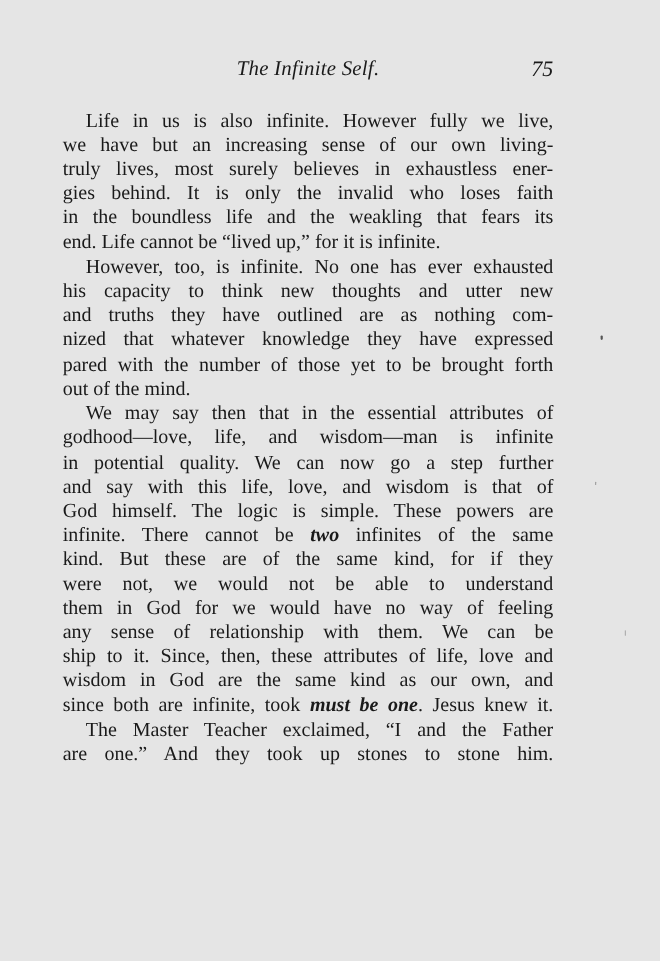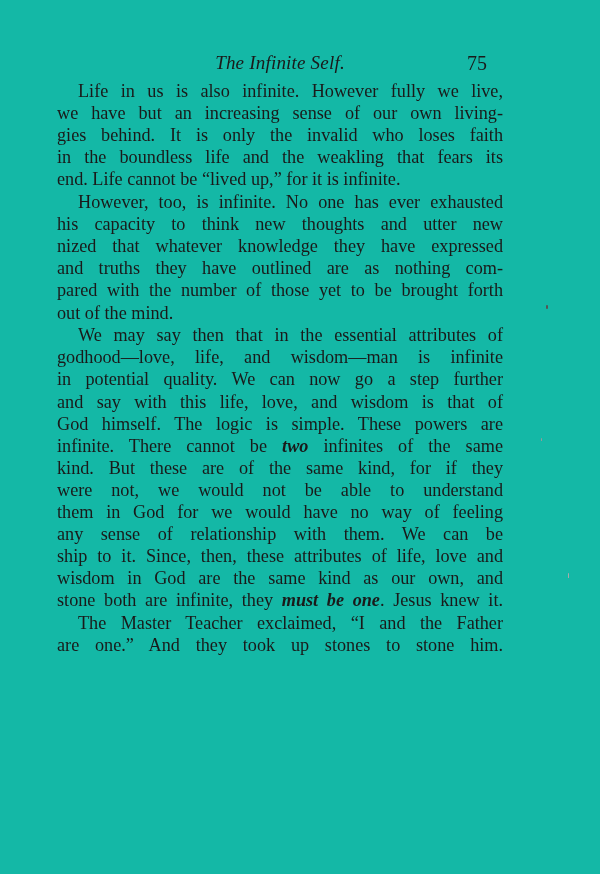--- a/index.html
+++ b/index.html
@@ -12,46 +12,47 @@
       height: 874px;
       position: relative;
       overflow: hidden;
       font-family: "Liberation Serif", "DejaVu Serif", serif;
       color: #1a1a1a;
     }
     .page {
       position: absolute;
       left: 0; top: 0;
       width: 600px; height: 874px;
-      background: #14b8a6;
+      background: #e5e5e5;
     }
     .running-head {
       position: absolute;
       top: 52px;
       left: 57px;
       width: 446px;
       height: 28px;
       font-size: 19px;
     }
     .running-title {
       position: absolute;
       left: 0; right: 0;
       text-align: center;
       font-style: italic;
       letter-spacing: 0.2px;
     }
     .page-number {
       position: absolute;
-      right: 16px;
+      right: 0;
       top: 0;
       font-size: 20px;
+      font-style: italic;
     }
     .body-text {
       position: absolute;
-      top: 80px;
+      top: 98px;
       left: 57px;
       width: 446px;
       font-size: 18.2px;
       line-height: 22.1px;
     }
     .para {
       margin: 0;
       text-align: justify;
       text-align-last: justify;
       text-indent: 0;
@@ -94,48 +95,49 @@
   <div class="running-head">
     <span class="running-title">The Infinite Self.</span>
     <span class="page-number">75</span>
   </div>
 
   <div class="body-text">
 
     <p class="para">
       <span class="line indent">Life in us is also infinite.  However fully we live,</span>
       <span class="line">we have but an increasing sense of our own living-</span>
+      <span class="line">truly lives, most surely believes in exhaustless ener-</span>
       <span class="line">gies behind.  It is only the invalid who loses faith</span>
       <span class="line">in the boundless life and the weakling that fears its</span>
       <span class="line last">end.  Life cannot be “lived up,” for it is infinite.</span>
     </p>
 
     <p class="para">
       <span class="line indent">However, too, is infinite.  No one has ever exhausted</span>
       <span class="line">his capacity to think new thoughts and utter new</span>
+      <span class="line">and truths they have outlined are as nothing com-</span>
       <span class="line">nized that whatever knowledge they have expressed</span>
-      <span class="line">and truths they have outlined are as nothing com-</span>
       <span class="line">pared with the number of those yet to be brought forth</span>
       <span class="line last">out of the mind.</span>
     </p>
 
     <p class="para">
       <span class="line indent">We may say then that in the essential attributes of</span>
       <span class="line">godhood—love, life, and wisdom—man is infinite</span>
       <span class="line">in potential quality.  We can now go a step further</span>
       <span class="line">and say with this life, love, and wisdom is that of</span>
       <span class="line">God himself.  The logic is simple.  These powers are</span>
       <span class="line"><span>infinite.  There cannot be </span><span class="it">two</span><span> infinites of the same</span></span>
       <span class="line">kind.  But these are of the same kind, for if they</span>
       <span class="line">were not, we would not be able to understand</span>
       <span class="line">them in God for we would have no way of feeling</span>
       <span class="line">any sense of relationship with them.  We can be</span>
       <span class="line">ship to it.  Since, then, these attributes of life, love and</span>
       <span class="line">wisdom in God are the same kind as our own, and</span>
-      <span class="line"><span>stone both are infinite, they </span><span class="it">must be one</span><span>.  Jesus knew it.</span></span>
+      <span class="line"><span>since both are infinite, took </span><span class="it">must be one</span><span>.  Jesus knew it.</span></span>
     </p>
 
     <p class="para">
       <span class="line indent">The Master Teacher exclaimed, “I and the Father</span>
       <span class="line">are one.”  And they took up stones to stone him.</span>
     </p>
 
   </div>
 
   <span class="speck" style="left:546px; top:305px;"></span>

